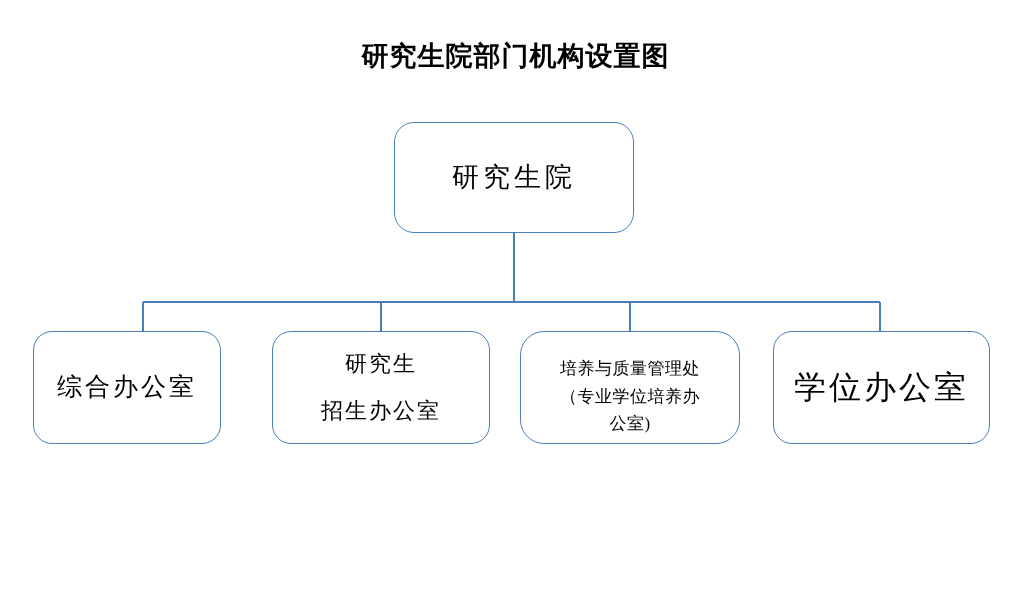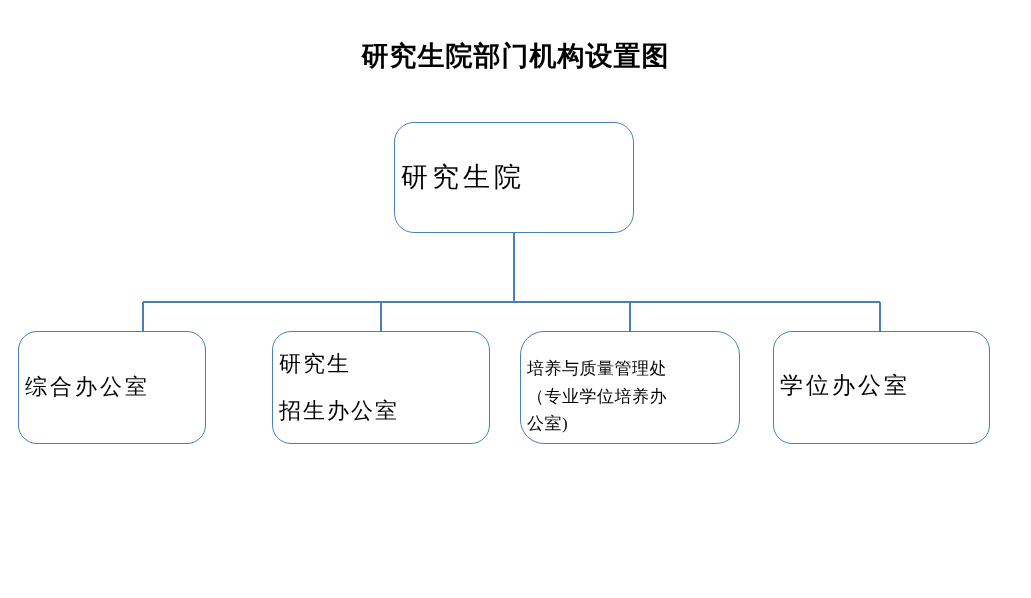--- a/index.html
+++ b/index.html
@@ -39,20 +39,21 @@
   
   .node {
     position: absolute;
     box-sizing: border-box;
     border: 1.5px solid #4a7ebb;
     border-radius: 19px;
     background: #ffffff;
     display: flex;
     align-items: center;
     justify-content: center;
+    text-align: center;
     color: #000000;
     font-family: "Liberation Serif", "DejaVu Serif", serif;
     font-weight: 400;
     line-height: 1.55;
   }
 
   .node-label {
     display: block;
     width: 100%;
     padding: 0 6px;
@@ -66,25 +67,25 @@
     top: 106px;
     width: 240px;
     height: 111px;
     border-radius: 20px;
     font-size: 27px;
     letter-spacing: 4px;
   }
 
   
   #node-child-0 {
-    left: 18px;
+    left: 33px;
     top: 315px;
     width: 188px;
     height: 113px;
-    font-size: 22px;
+    font-size: 25px;
     letter-spacing: 3px;
   }
   #node-child-1 {
     left: 272px;
     top: 315px;
     width: 218px;
     height: 113px;
     font-size: 22px;
     letter-spacing: 2px;
     line-height: 2.1;
@@ -99,23 +100,22 @@
     letter-spacing: 0.5px;
     line-height: 1.62;
     align-items: flex-start;
     padding-top: 23px;
   }
   #node-child-3 {
     left: 773px;
     top: 315px;
     width: 217px;
     height: 113px;
-    font-size: 23px;
+    font-size: 32px;
     letter-spacing: 3px;
-    font-family: Liberation Mono, monospace;
   }
 
   
   .connector-layer {
     position: absolute;
     left: 0;
     top: 0;
     width: 1031px;
     height: 598px;
     pointer-events: none;

